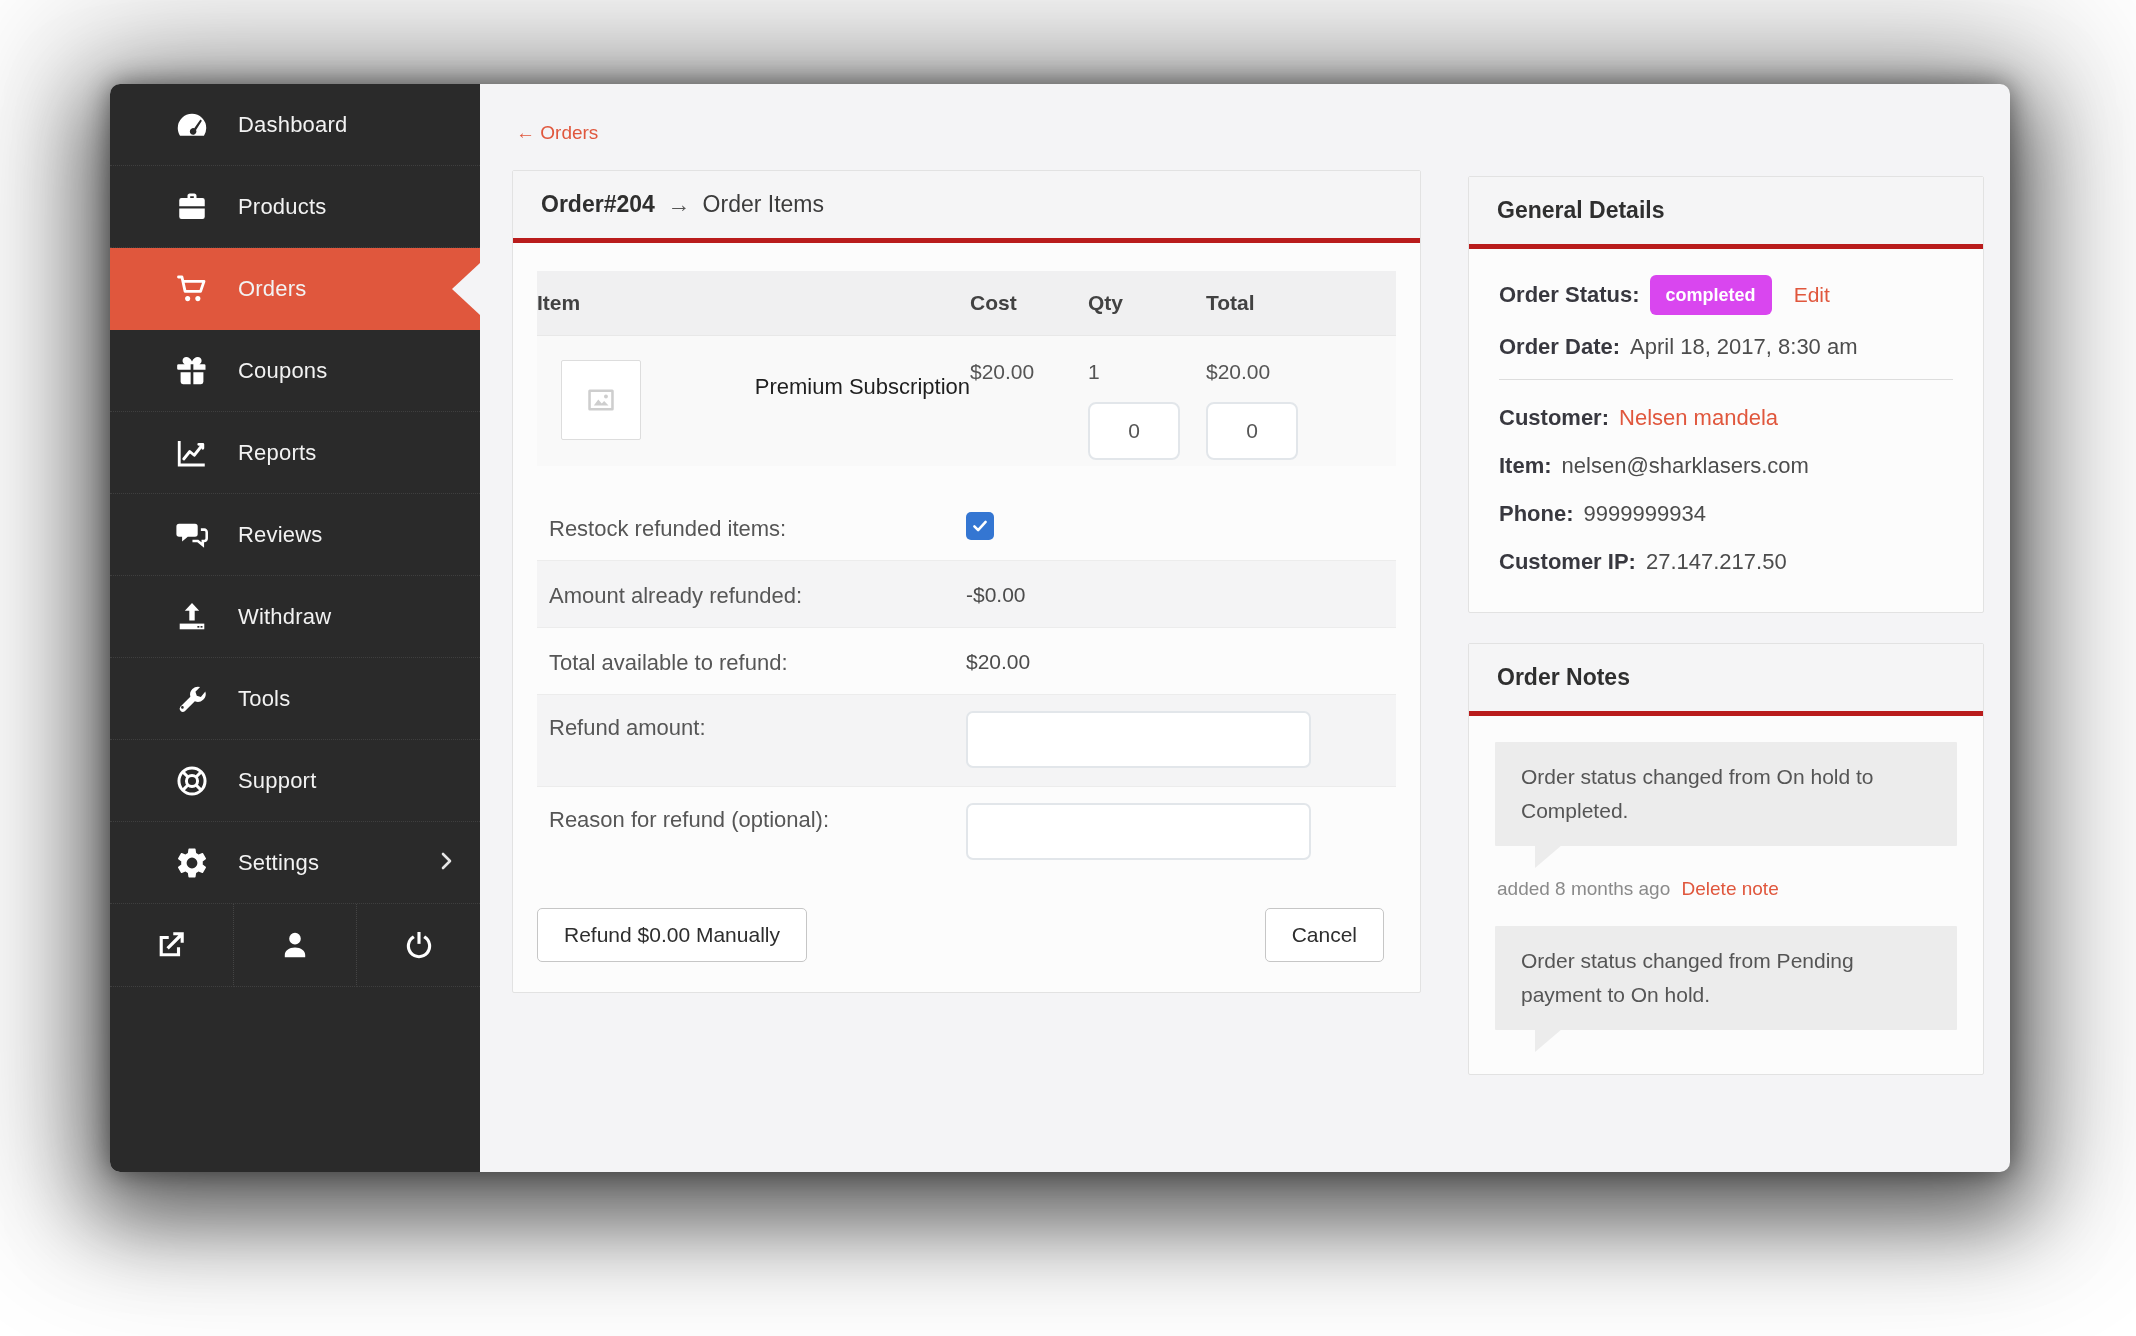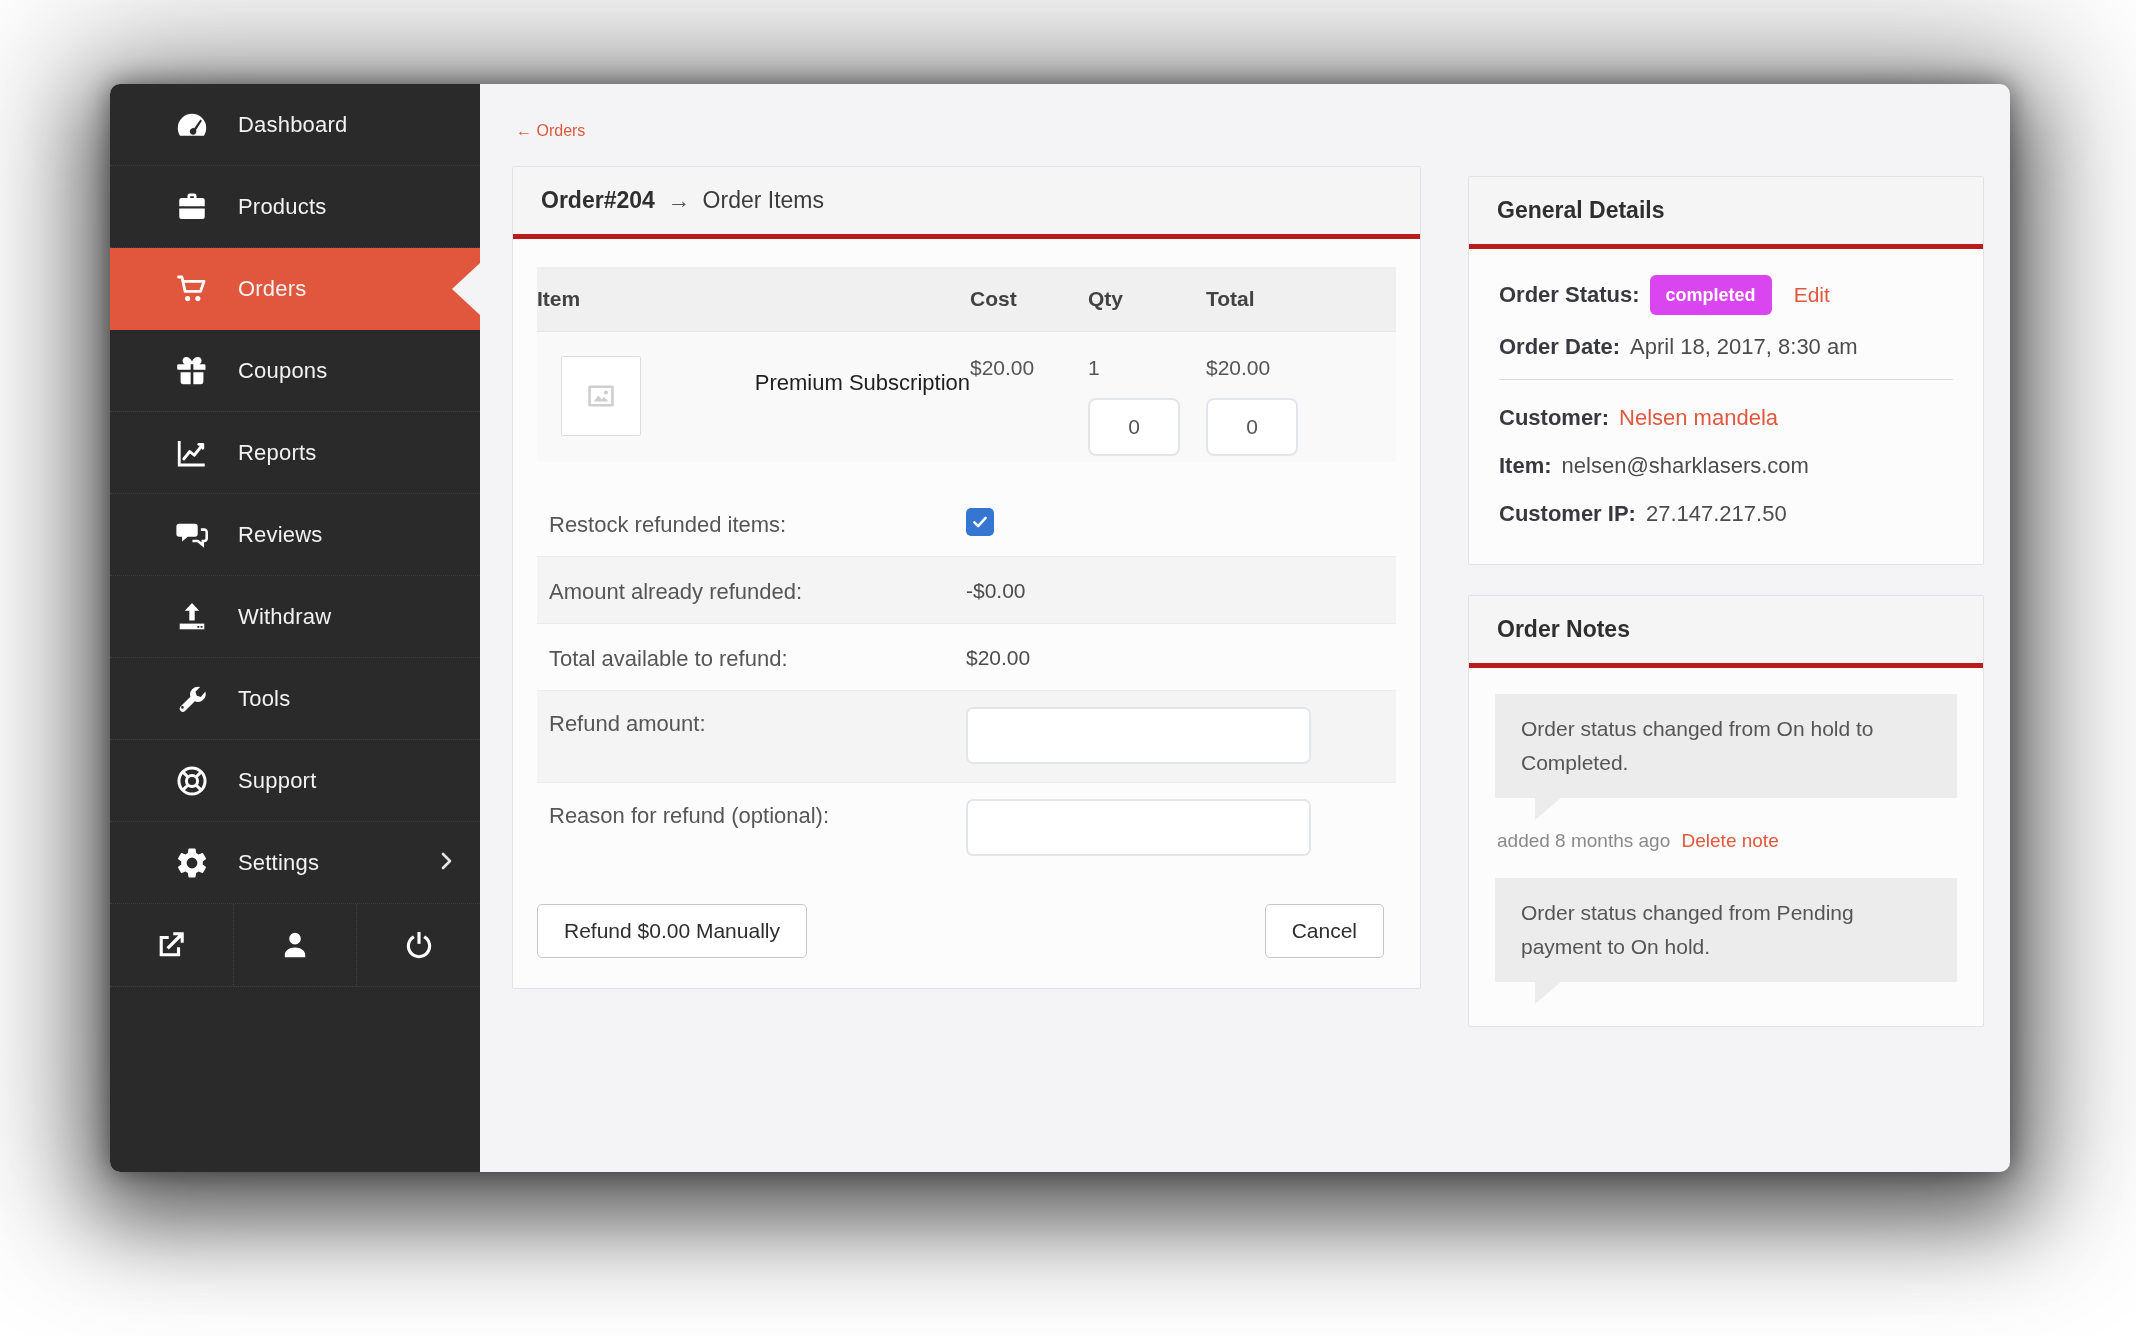--- a/index.html
+++ b/index.html
@@ -30,21 +30,21 @@
             border-right:1px dotted rgba(255,255,255,.12); border-bottom:1px dotted rgba(255,255,255,.10); color:#fff; }
   .sb-cell:last-child{ border-right:none; }
   .sb-cell svg{ width:34px; height:34px; }
   .sidebar-fill{ flex:1; }
 
   
   .main{ flex:1; padding:36px 26px 0 32px; display:flex; align-items:flex-start; gap:47px; }
   .col-left{ width:909px; }
   .col-right{ width:516px; margin-top:56px; }
 
-  .back-link{ display:inline-block; color:#e0573d; font-size:16px; text-decoration:none; margin:2px 0 0 4px; cursor:pointer; }
+  .back-link{ display:inline-block; color:#e0573d; font-size:19px; text-decoration:none; margin:2px 0 0 4px; cursor:pointer; }
 
   .card{ background:#fcfcfc; border:1px solid #e2e2e2; border-radius:2px; }
   .card-header{ padding:20px 28px; font-size:23px; color:#3c3c3c; background:#f5f5f6; border-bottom:5px solid #b91c1c; }
   .card-header .bold{ font-weight:bold; color:#2f2f2f; }
   .card-header .arrow{ color:#555; padding:0 6px; }
 
   .order-card{ margin-top:26px; }
   .order-body{ padding:28px 24px 30px; }
 
   
@@ -343,20 +343,24 @@
           </div>
           <hr class="gd-divider">
           <div class="gd-line">
             <span class="gd-label">Customer:</span>
             <a class="link">Nelsen mandela</a>
           </div>
           <div class="gd-line">
             <span class="gd-label">Item:</span>
             <span>nelsen@sharklasers.com</span>
           </div>
+          <div class="gd-line">
+            <span class="gd-label">Phone:</span>
+            <span>9999999934</span>
+          </div>
           <div class="gd-line" style="margin-bottom:4px">
             <span class="gd-label">Customer IP:</span>
             <span>27.147.217.50</span>
           </div>
         </div>
       </section>
 
       <section class="card notes-card">
         <header class="card-header">
           <span class="bold">Order Notes</span>

